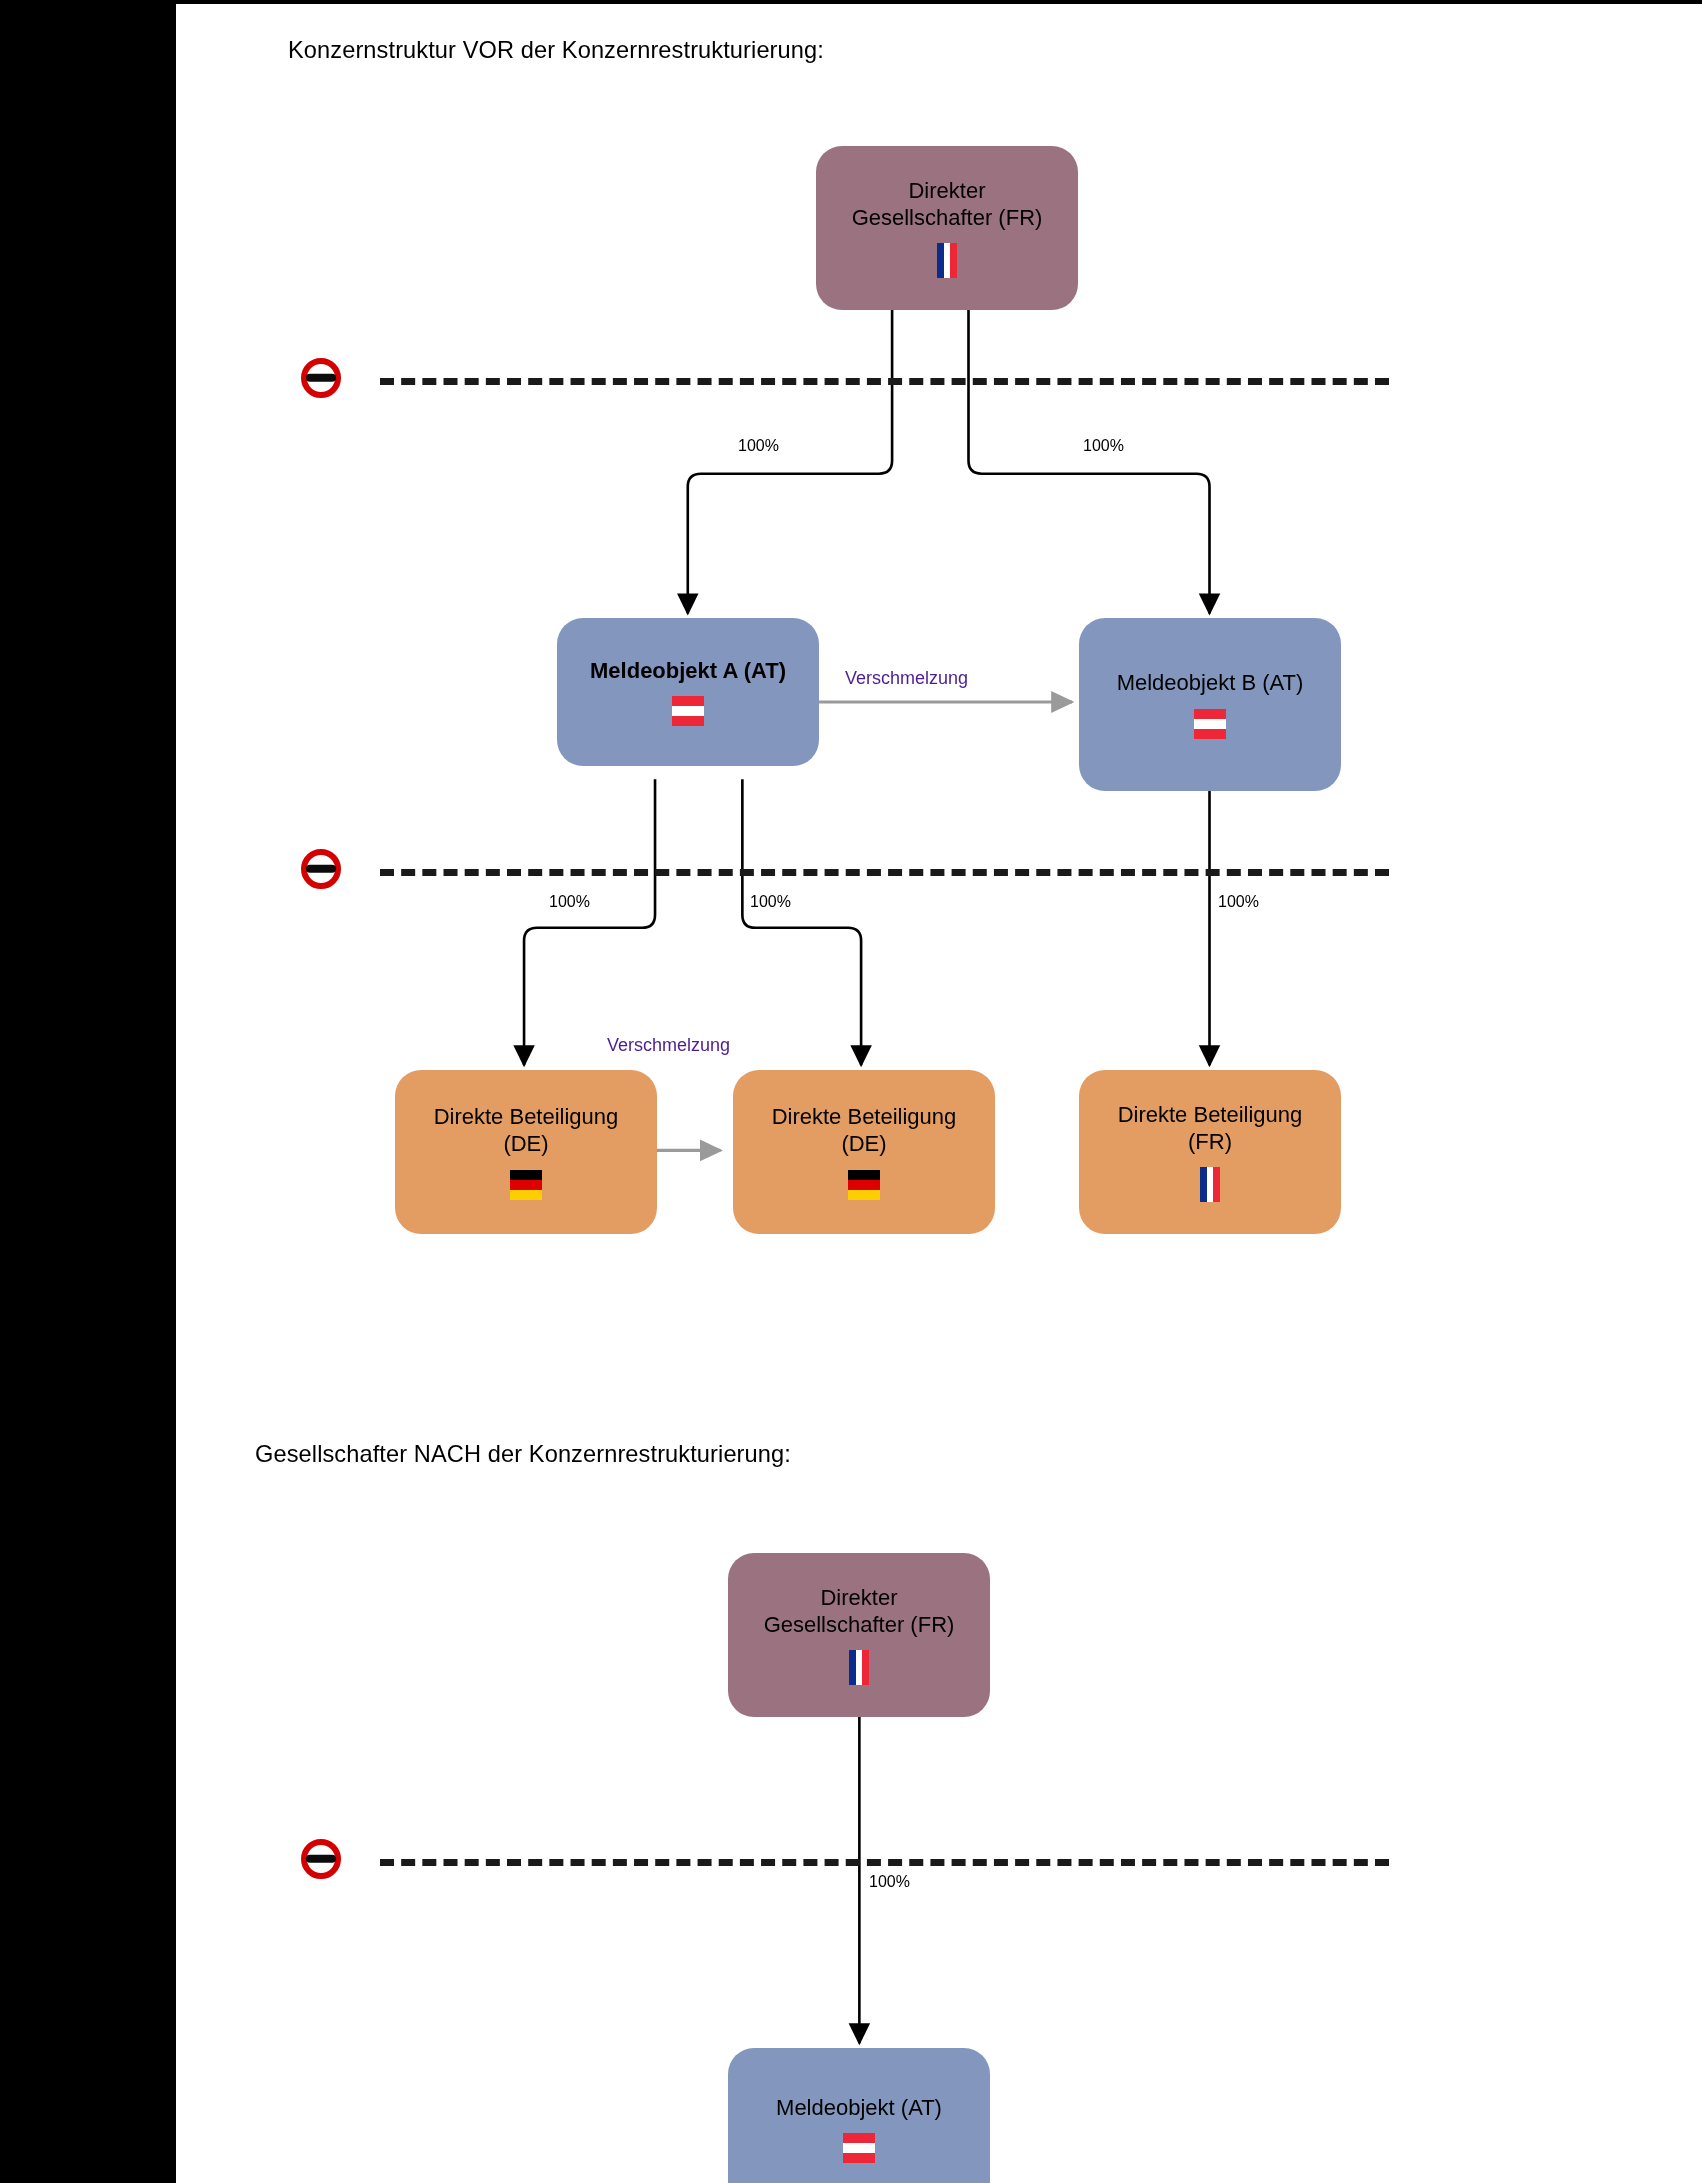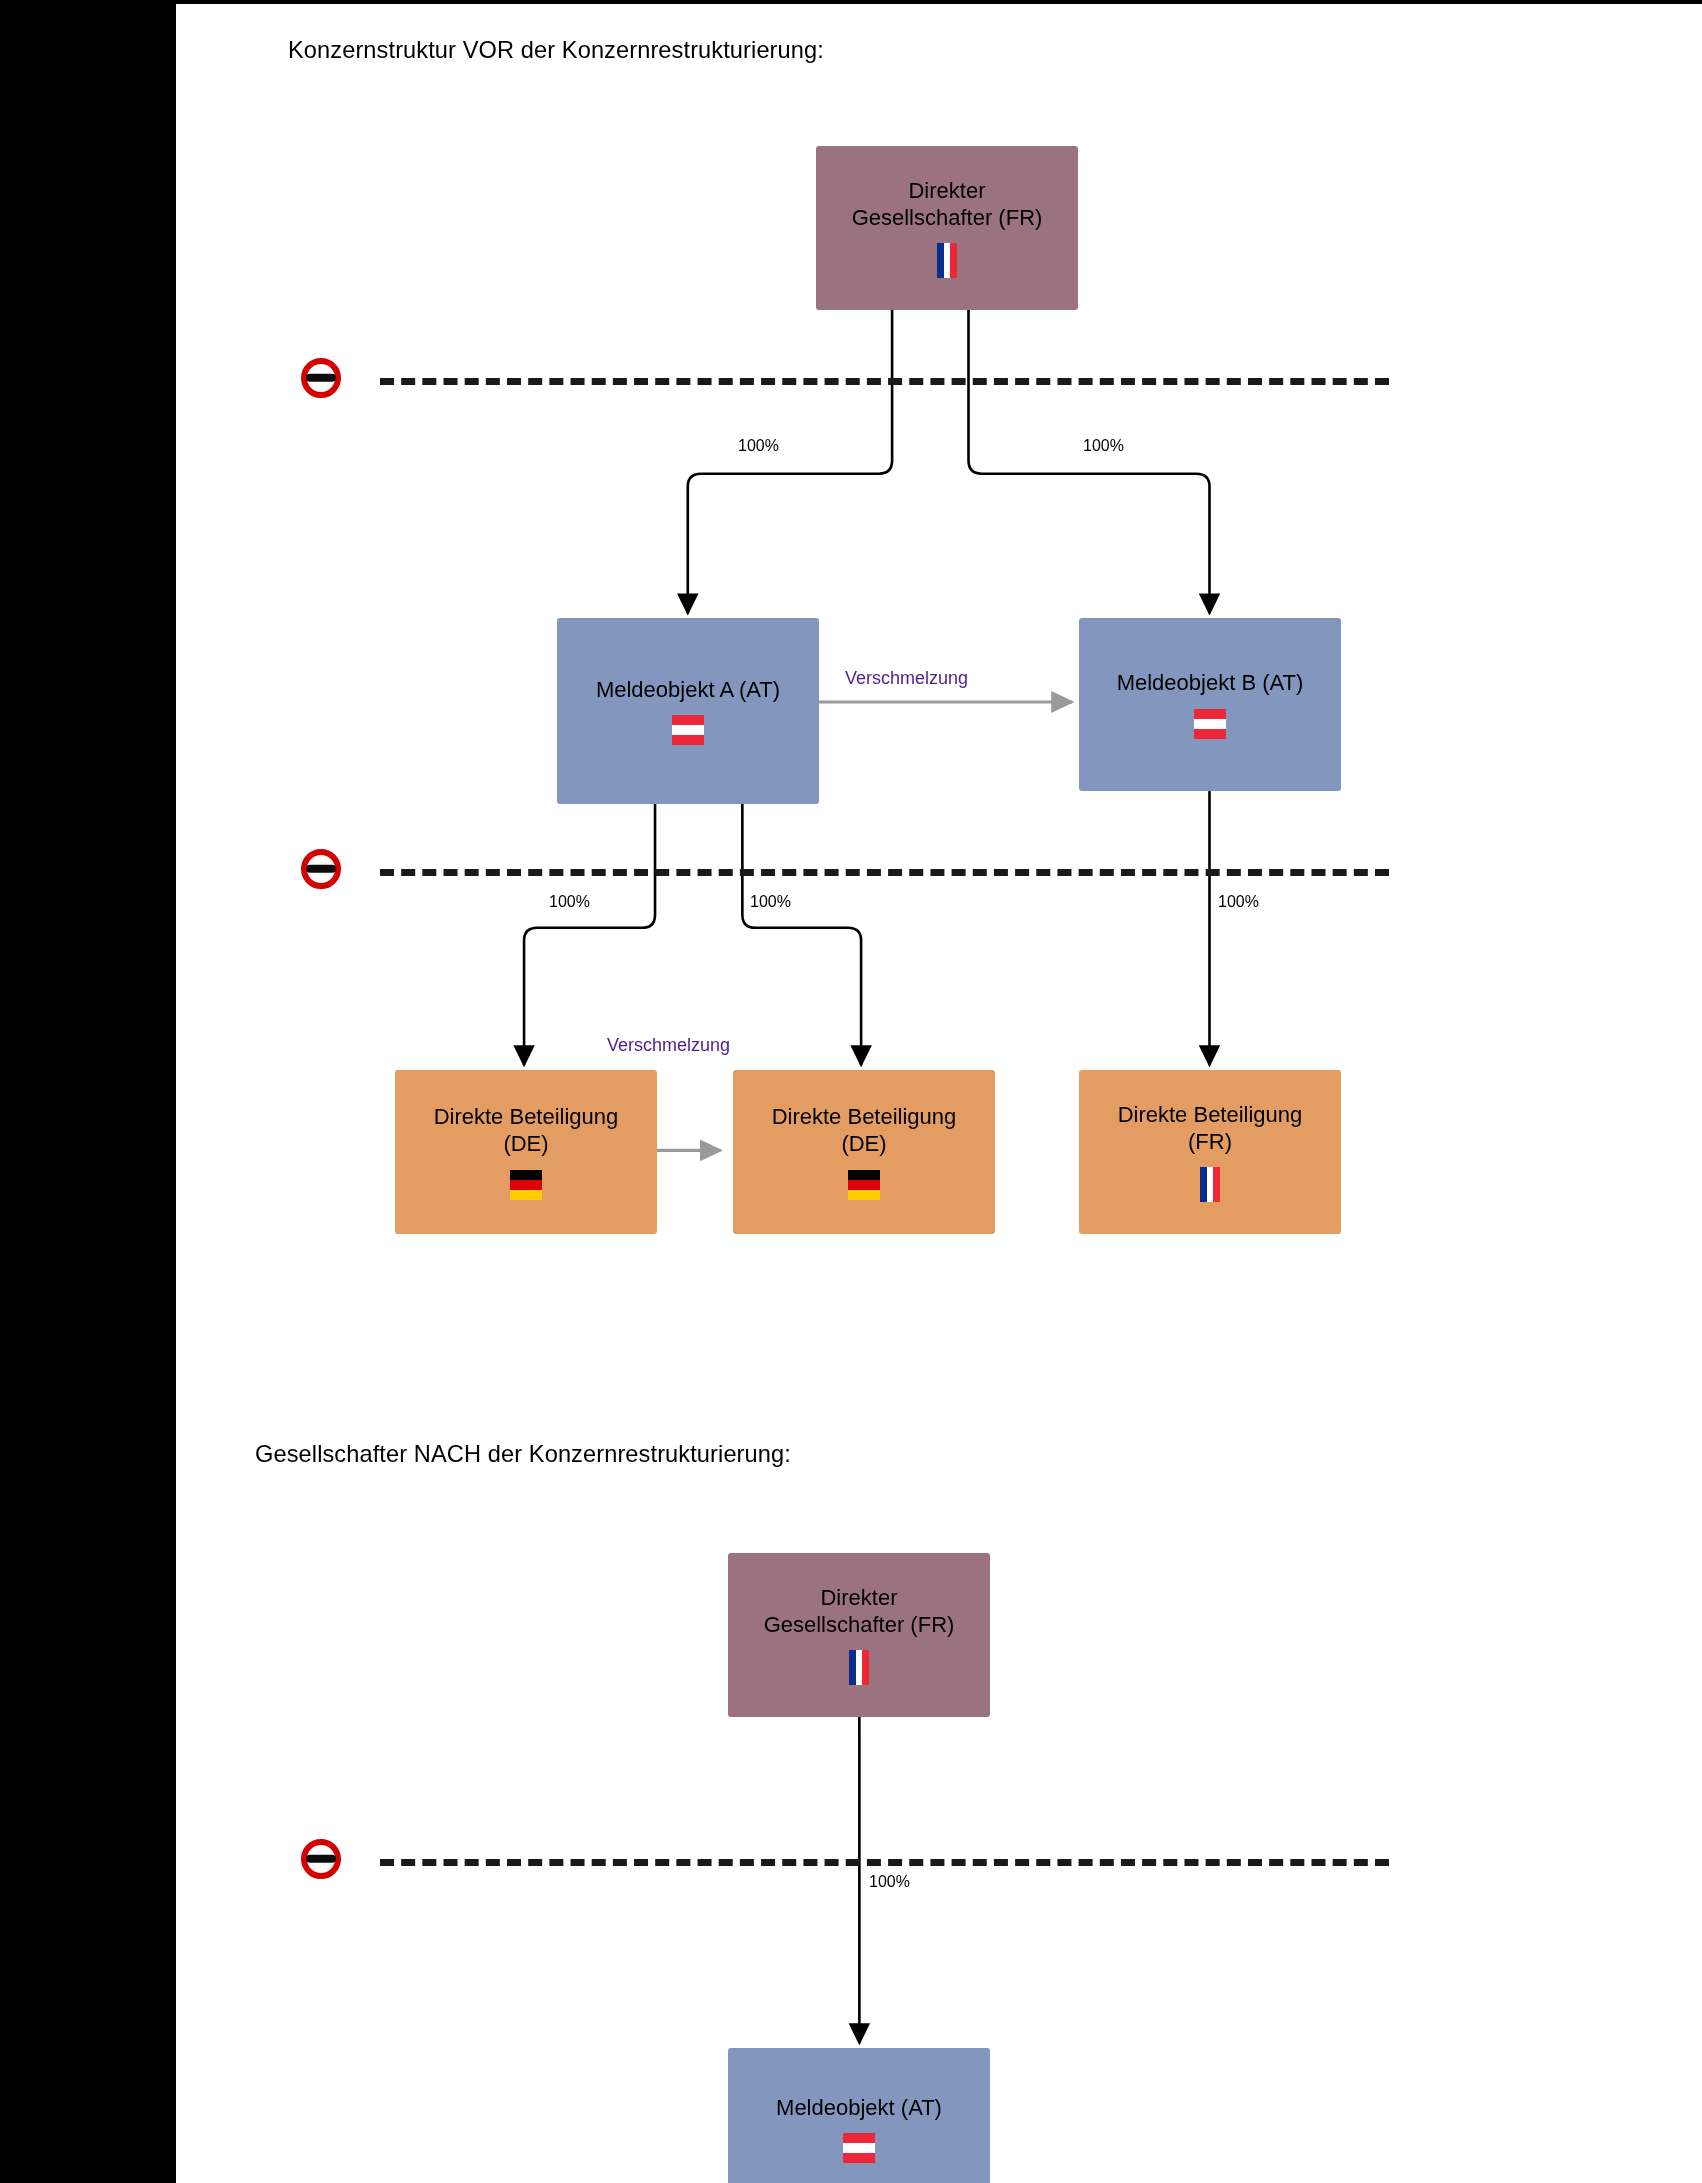--- a/index.html
+++ b/index.html
@@ -10,21 +10,21 @@
   #left-bar{position:absolute;left:0;top:0;width:176px;height:2685px;background:#000000;}
   #top-strip{position:absolute;left:176px;top:0;width:1527px;height:3.9px;background:#000000;}
 
   #canvas{position:absolute;left:0;top:0;width:1703px;height:2685px;}
 
   
   .section-title{position:absolute;font-size:23.6px;color:#000000;white-space:nowrap;
                  letter-spacing:0.1px;}
 
   
-  .node{position:absolute;border-radius:3px;box-sizing:border-box;
+  .node{position:absolute;border-radius:26px;box-sizing:border-box;
         display:flex;flex-direction:column;align-items:center;justify-content:center;
         text-align:center;color:#000000;font-size:22px;line-height:1.22;
         padding:6.1px 7.9px;}
   .node .label{display:block;}
   .node .flag{margin-top:11.4px;}
 
   .n-shareholder{background:#9B7280;}
   .n-reporting{background:#8397BE;}
   .n-holding{background:#E39D63;}
 
@@ -117,21 +117,21 @@
     <span class="flag flag-fr">
       <i class="b"></i>
         <i class="w"></i>
         <i class="r"></i>
     </span>
   </div>
 
   <div class="edge-label" style="left:738px;top:437px;">100%</div>
   <div class="edge-label" style="left:1083px;top:437px;">100%</div>
 
-  <div class="node n-reporting" style="left:557px;top:618px;width:262px;height:186px;">
+  <div class="node n-reporting" style="left:557px;top:618px;width:262px;height:148px;font-weight:bold;">
     <span class="label">Meldeobjekt A (AT)</span>
     <span class="flag flag-at">
       <i class="r"></i>
         <i class="w"></i>
         <i class="r"></i>
     </span>
   </div>
 
   <div class="node n-reporting" style="left:1079px;top:618px;width:262px;height:173px;">
     <span class="label">Meldeobjekt B (AT)</span>

